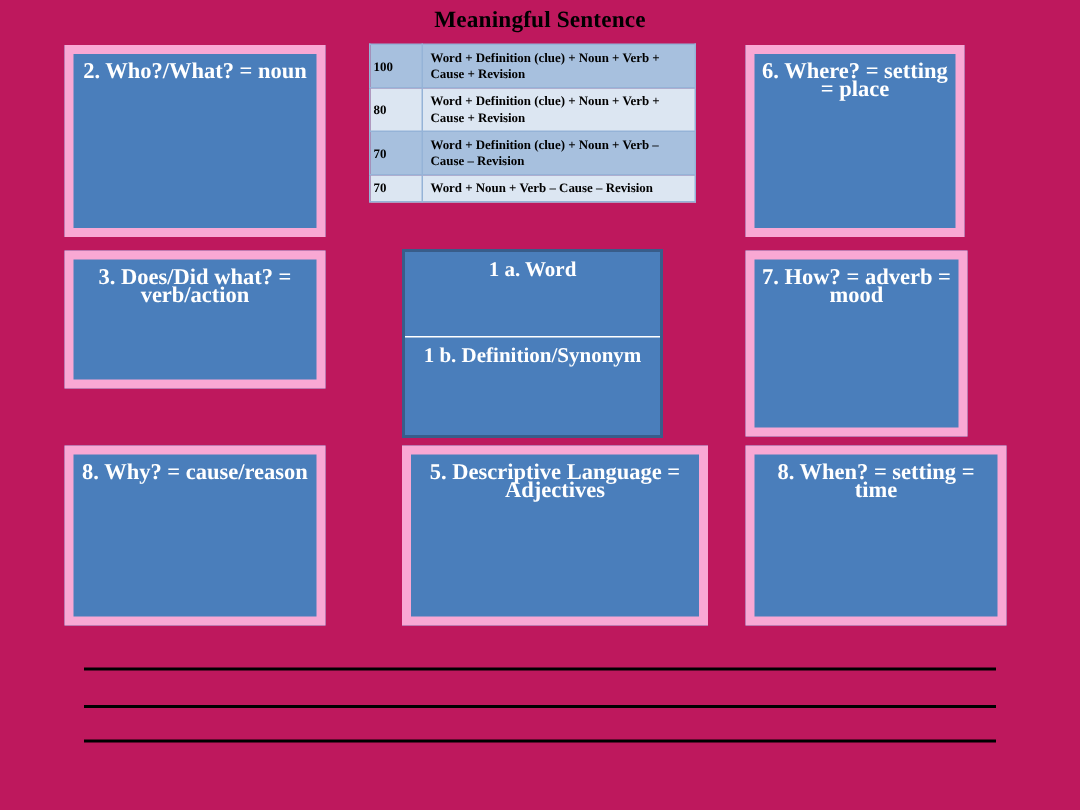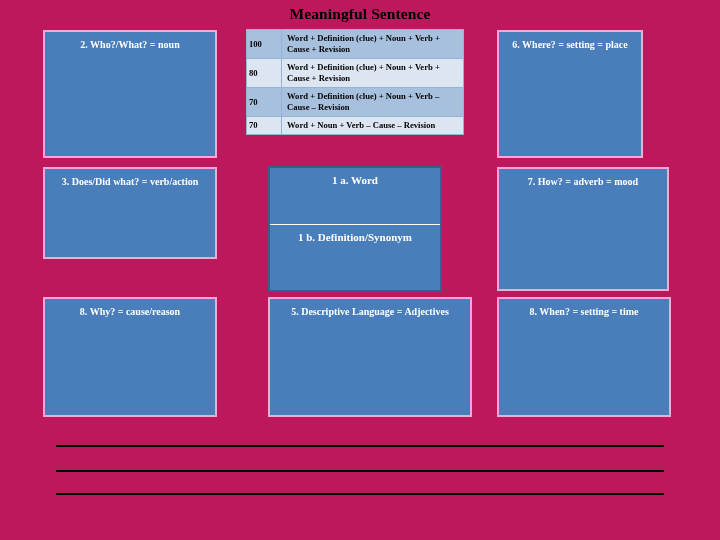--- a/index.html
+++ b/index.html
@@ -35,26 +35,26 @@
     font-size: 15.5px;
     line-height: 19px;
     color: #000000;
     letter-spacing: 0.1px;
   }
 
   
   .box {
     position: absolute;
     background: #4a7ebb;
-    border: 2px solid #f9a8d4;
+    border: 6px solid #f9a8d4;
     box-sizing: border-box;
     color: #ffffff;
     font-family: "Liberation Serif", "DejaVu Serif", serif;
     font-weight: bold;
-    font-size: 10px;
+    font-size: 15px;
     line-height: 11.5px;
     text-align: center;
   }
   .box > .boxlabel {
     display: block;
     padding-top: 7px;
     padding-left: 5px;
     padding-right: 5px;
     color: #ffffff;
     white-space: pre-line;
@@ -67,21 +67,21 @@
     border: 2px solid #385d8a;
     box-sizing: border-box;
     display: flex;
     flex-direction: column;
   }
   .box-split .half {
     box-sizing: border-box;
     color: #ffffff;
     font-family: "Liberation Serif", "DejaVu Serif", serif;
     font-weight: bold;
-    font-size: 11px;
+    font-size: 14px;
     line-height: 11.5px;
     text-align: center;
   }
   .box-split .half-top {
     height: 57px;
     padding-top: 7px;
     border-bottom: 1.5px solid #ffffff;
   }
   .box-split .half-bottom {
     flex: 1 1 auto;
@@ -160,21 +160,21 @@
 
   <div class="box" style="left:43px; top:167px; width:174px; height:92px;">
     <span class="boxlabel">3. Does/Did what? = verb/action</span>
   </div>
 
   <div class="box-split" style="left:268px; top:166px; width:174px; height:126px;">
     <div class="half half-top">1 a. Word</div>
     <div class="half half-bottom">1 b. Definition/Synonym</div>
   </div>
 
-  <div class="box" style="left:497px; top:167px; width:172px; height:124px;">
+  <div class="box" style="left:497px; top:167px; width:148px; height:124px;">
     <span class="boxlabel">7. How? = adverb = mood</span>
   </div>
 
   <div class="box" style="left:43px; top:297px; width:174px; height:120px;">
     <span class="boxlabel">8. Why? = cause/reason</span>
   </div>
 
   <div class="box" style="left:268px; top:297px; width:204px; height:120px;">
     <span class="boxlabel">5. Descriptive Language = Adjectives</span>
   </div>

